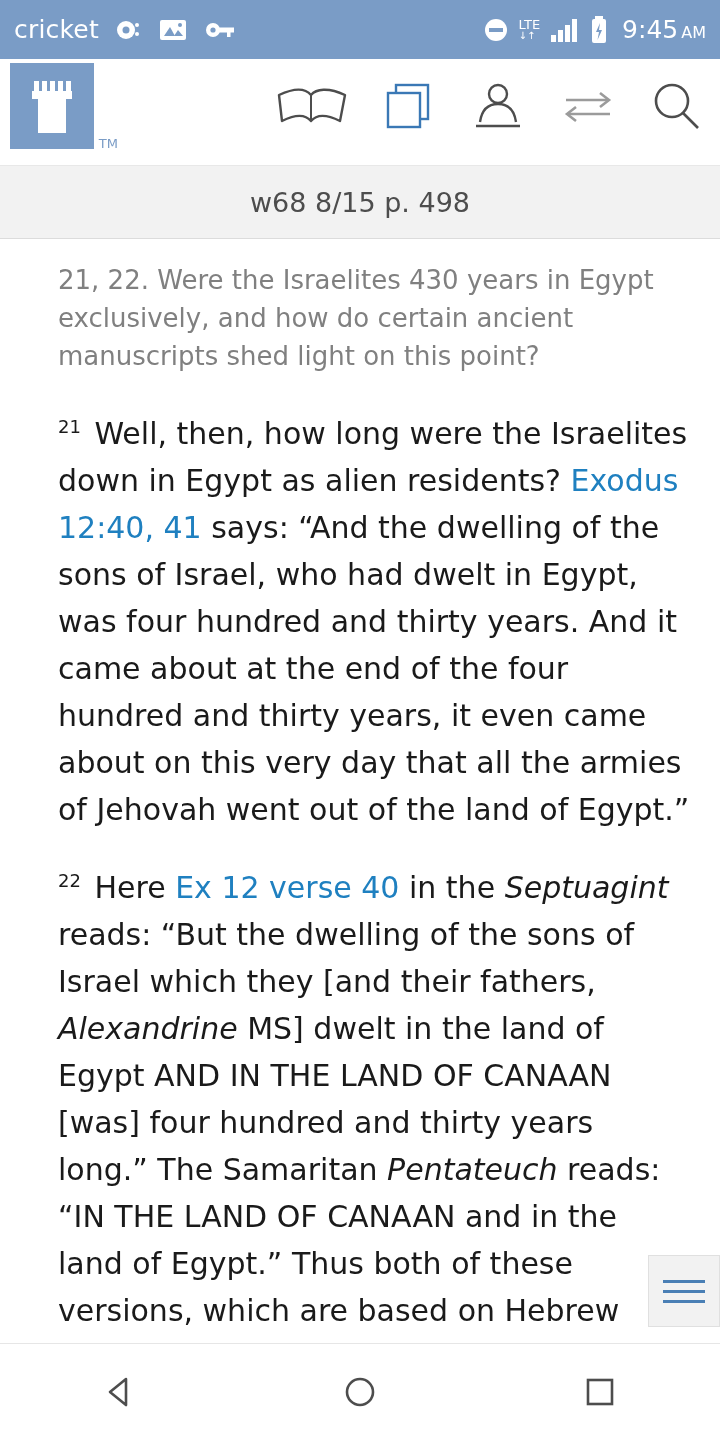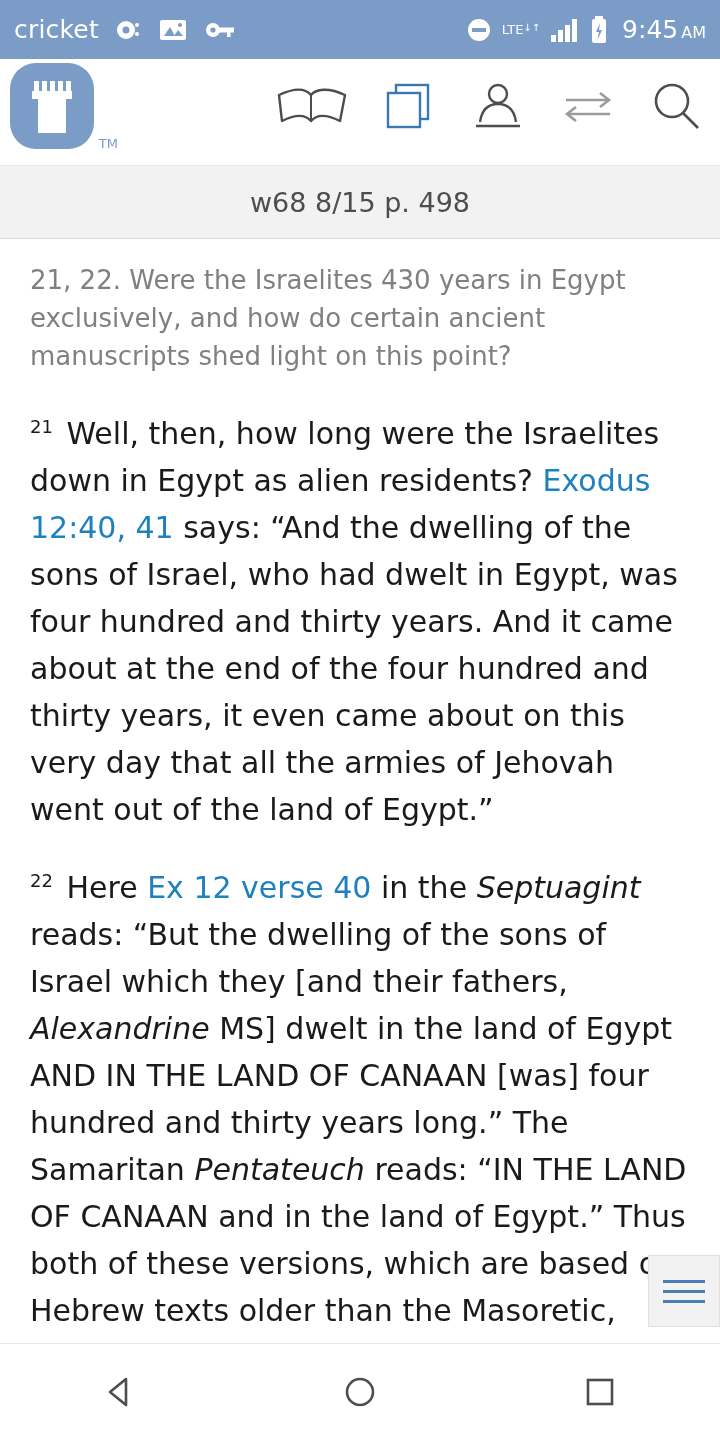--- a/index.html
+++ b/index.html
@@ -36,21 +36,21 @@
     gap: 18px;
   }
   .status-right {
     margin-left: auto;
     display: flex;
     align-items: center;
     gap: 10px;
   }
   .lte-block {
     display: flex;
-    flex-direction: row;
+    flex-direction: column;
     align-items: flex-start;
     line-height: 1;
     font-size: 13px;
   }
   .lte-block .lte-sub { font-size: 10px; }
   .clock {
     font-size: 25px;
     margin-left: 4px;
   }
   .clock .ampm {
@@ -70,21 +70,20 @@
   }
   .logo-box {
     width: 84px;
     height: 86px;
     background: #7a9cc6;
     margin-left: 10px;
     position: relative;
     display: flex;
     align-items: center;
     justify-content: center;
-    border-radius: 26px;
   }
   .logo-tm {
     position: absolute;
     right: -24px;
     bottom: -2px;
     font-size: 13px;
     color: #7a9cc6;
   }
   .toolbar-icons {
     margin-left: auto;
@@ -107,20 +106,21 @@
     margin-top: 12px;
   }
 
   
   .article {
     padding: 22px 30px 0 30px;
     box-sizing: border-box;
     height: 1110px;
     overflow: hidden;
     position: relative;
+    margin-left: 28px;
   }
   .question {
     color: #808080;
     font-size: 26px;
     line-height: 1.47;
     margin: 0 0 34px 0;
   }
   .para {
     color: #1a1a1a;
     font-size: 30px;

